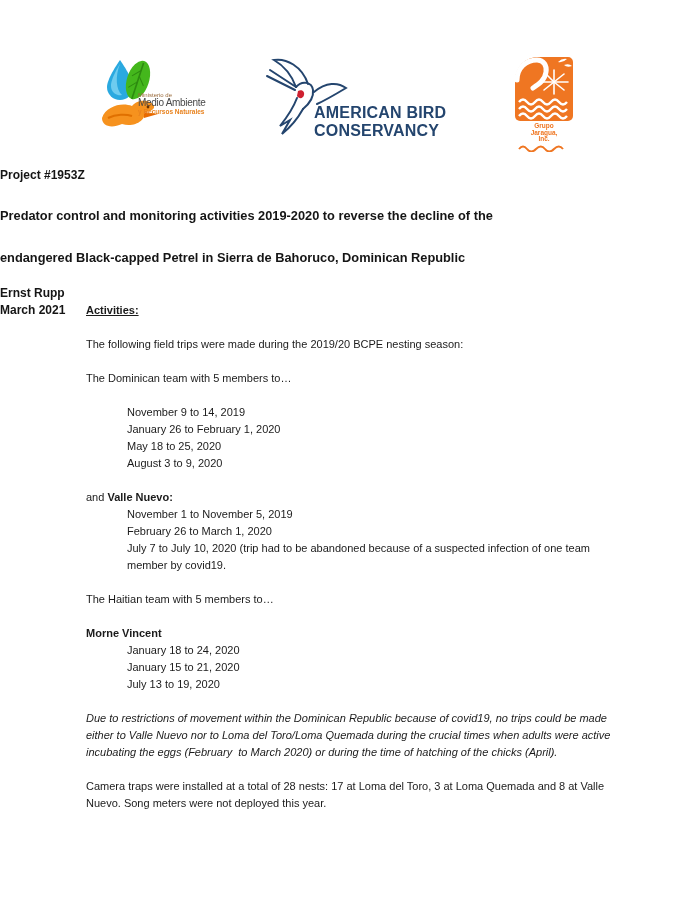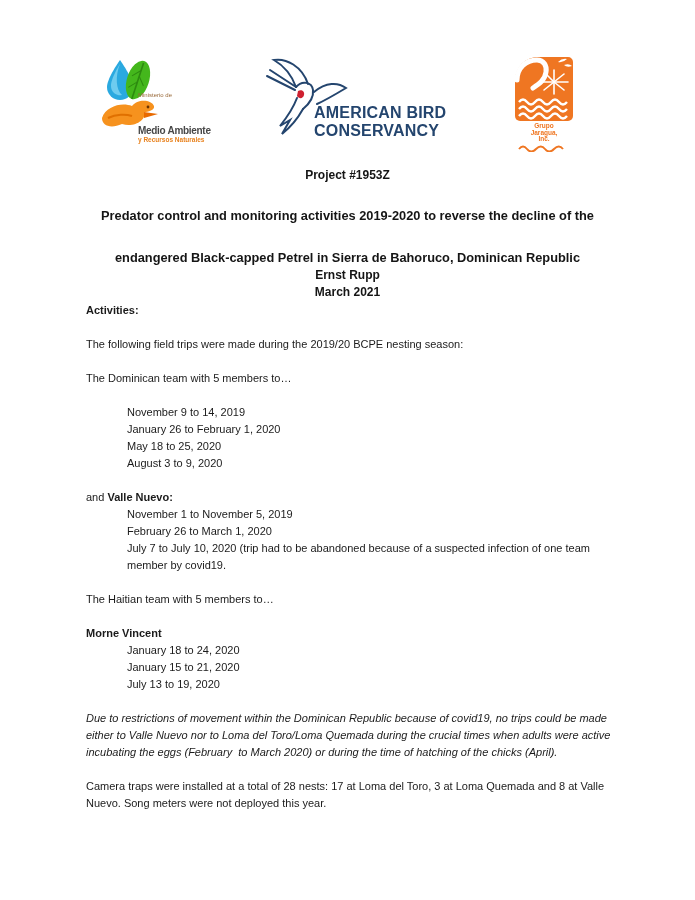--- a/index.html
+++ b/index.html
@@ -13,51 +13,51 @@
     overflow:hidden;
   }
 
   
   .logo { position:absolute; }
 
   .ministry { left:98px; top:56px; width:132px; height:88px; }
   .ministry svg { position:absolute; left:0; top:0; }
   .ministry .txt { position:absolute; left:40px; top:36px; line-height:1.05; white-space:nowrap; }
   .ministry .t1 { font-size:6px;  color:#9a6a3a; }
-  .ministry .t2 { font-size:10px; color:#474747; font-weight:bold; letter-spacing:-0.3px;margin-top:28px; }
+  .ministry .t2 { font-size:10px; color:#474747; font-weight:normal; letter-spacing:-0.3px; }
   .ministry .t3 { font-size:6.5px; color:#e8821e; font-weight:bold; }
 
   .abc { left:256px; top:54px; width:186px; height:94px; }
   .abc svg { position:absolute; left:0; top:0; }
   .abc .txt { position:absolute; left:58px; top:50px; color:#24456e; font-weight:bold; line-height:1.15; white-space:nowrap; }
   .abc .t1, .abc .t2 { font-size:16px; letter-spacing:0.2px; }
 
   .jaragua { left:504px; top:56px; width:80px; height:100px; text-align:center; }
   .jaragua svg.square { display:block; margin:0 auto; }
   .jaragua .txt { margin-top:1px; color:#ef7622; font-weight:bold; line-height:1.0; font-size:6.5px; }
   .jaragua svg.wave { display:block; margin:1px auto 0 auto; }
 
   
   .title-wrap {
     position:absolute; top:167px; left:0; width:695px;
-    text-align:center; font-weight:bold; color:#151515;
+    text-align:left; font-weight:bold; color:#151515;
   }
   .proj  { font-size:12px;   line-height:16px; }
   .title { font-size:12.8px; line-height:18px; white-space:nowrap;margin-top:24px; }
-  .byline { font-size:12px; line-height:17px; }
+  .byline { margin-top:18px; font-size:12px; line-height:17px; }
 
   
   .body {
     position:absolute; top:302px; left:86px; width:528px;
     font-size:11px; line-height:17px;
   }
   .body > div { margin:0; }
   .gap   { margin-bottom:17px !important; }
   .bold  { font-weight:bold; }
-  .uline { }
+  .uline { text-decoration:underline; }
   .indent { padding-left:41px; }
   .prewrap { white-space:pre-wrap;font-style:italic; }
 </style>
 </head>
 <body>
 
 <div class="page">
 
   <div class="logo ministry">
     <svg width="66" height="82" viewBox="0 0 66 82">

